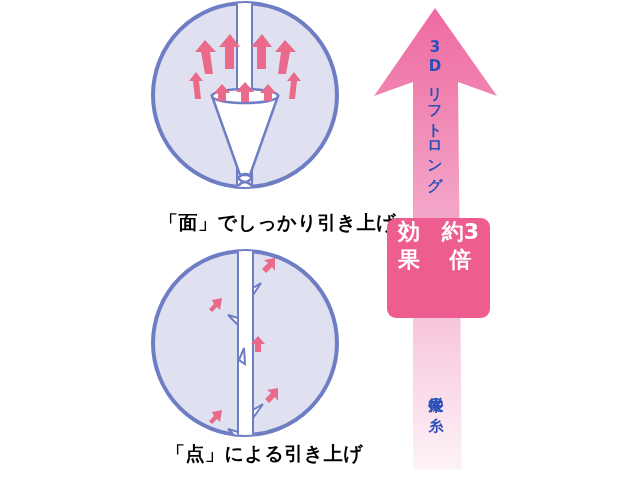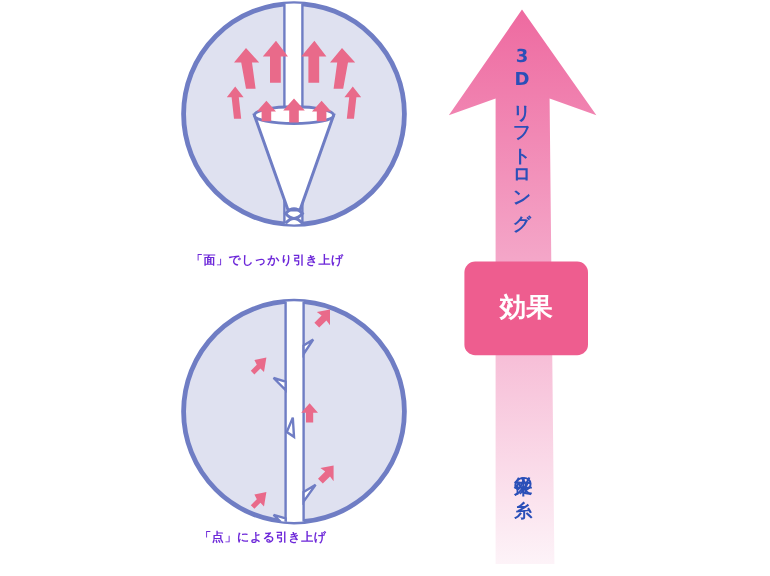--- a/index.html
+++ b/index.html
@@ -1,20 +1,20 @@
 <!DOCTYPE html>
 <html><head>
   <meta charset="utf-8">
   <style>
     html, body { margin: 0; padding: 0; }
     body { width: 642px; height: 480px; background: #ffffff; position: relative; overflow: hidden; font-family: "DejaVu Sans", sans-serif; }
     .abs { position: absolute; }
-    .caption { position: absolute; color: #6d28d9; font-size: 10px; font-weight: bold; letter-spacing: 0.5px; white-space: nowrap; }
+    .caption { position: absolute; color: #000000; font-size: 19px; font-weight: bold; letter-spacing: 0.5px; white-space: nowrap; }
     .vtext { position: absolute; writing-mode: vertical-rl; text-orientation: upright; color: #2a4fb8; font-weight: bold; font-size: 15px; letter-spacing: 1px; }
-    .badge { position: absolute; left: 387px; top: 218px; width: 103px; height: 78px; background: #ee5d8f; border-radius: 9px; color: #fff; font-weight: bold; font-size: 22px; line-height: 28px; text-align: center; display: flex; flex-direction: column; justify-content: center; }
+    .badge { position: absolute; left: 387px; top: 218px; width: 103px; height: 100px; background: #ee5d8f; border-radius: 9px; color: #fff; font-weight: bold; font-size: 22px; line-height: 28px; text-align: center; display: flex; justify-content: center; }
   </style>
 </head>
 <body>
 
 <svg class="abs" style="left:0;top:0" width="642" height="480" viewBox="0 0 642 480">
   <defs>
     <linearGradient id="bigArrowGrad" x1="0" y1="0" x2="0" y2="1">
       <stop offset="0" stop-color="#ee6aa0"></stop>
       <stop offset="0.45" stop-color="#f4a6c8"></stop>
       <stop offset="1" stop-color="#fdf3f8"></stop>
@@ -80,13 +80,14 @@
 </svg>
 
 <div class="caption" style="left:159px; top:210px;">「面」でしっかり引き上げ</div>
 <div class="caption" style="left:166px; top:441px;">「点」による引き上げ</div>
 
 <div class="vtext" style="left:425px; top:38px;">3Dリフトロング</div>
 <div class="vtext" style="left:426px; top:385px;">従来の糸</div>
 
 <div class="badge">
   <span>効果</span>
+  <span>約3倍</span>
 </div>
 
 </body></html>

